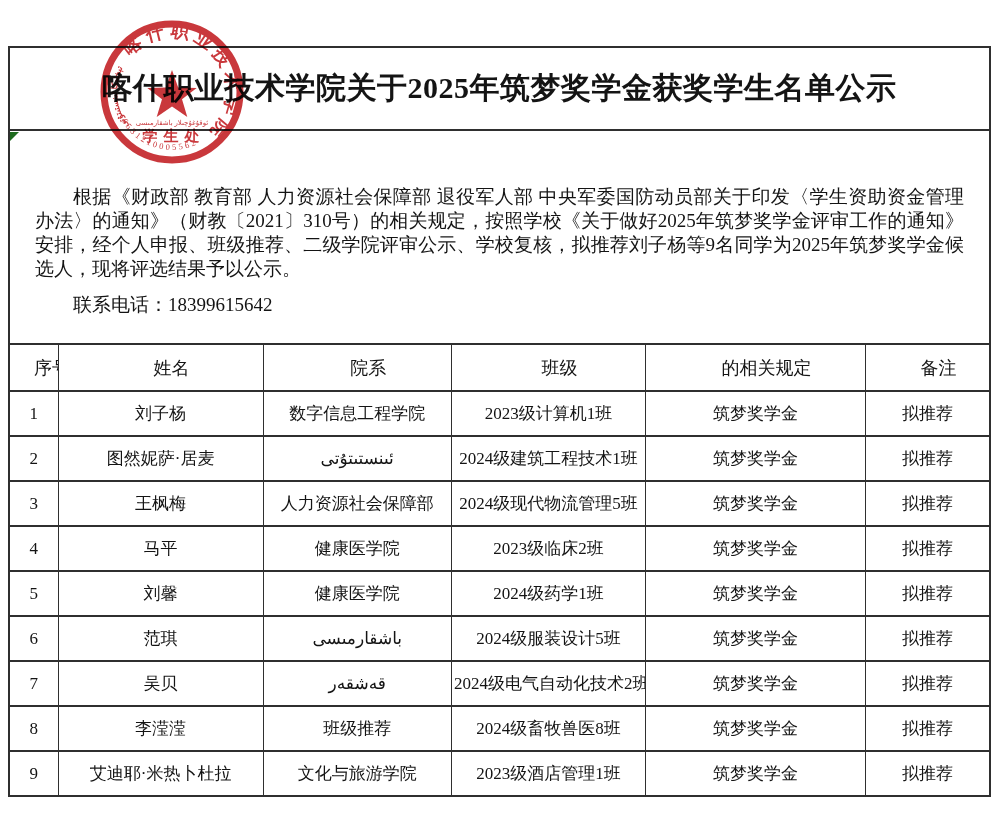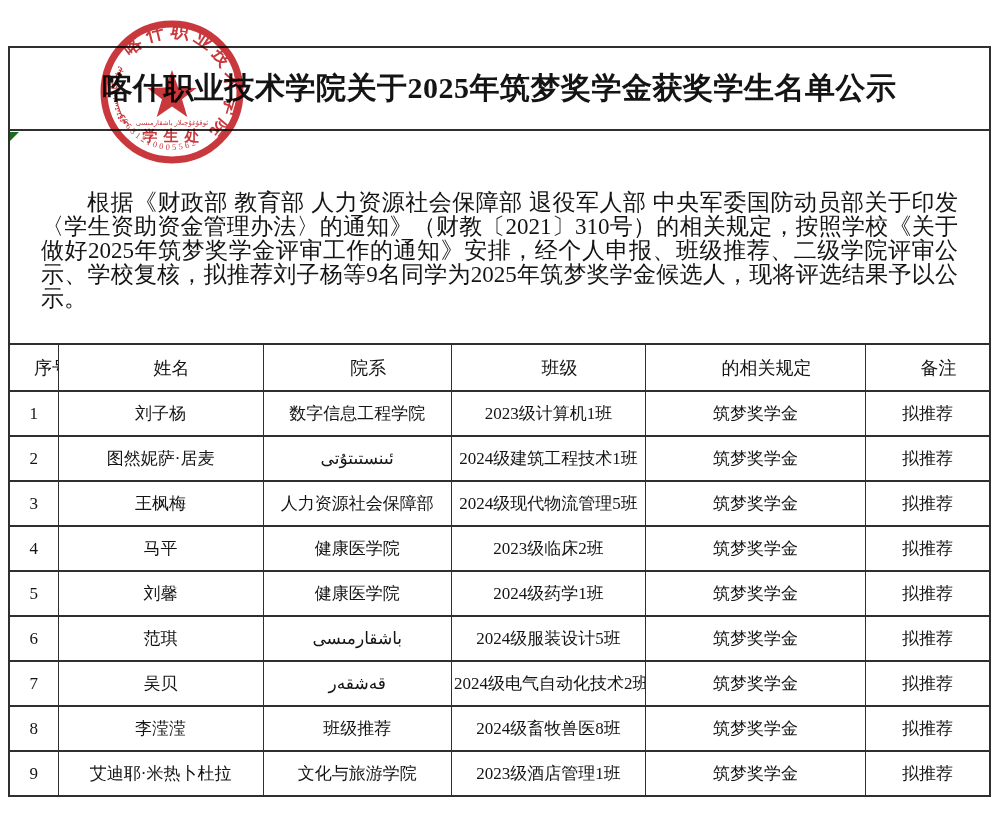--- a/index.html
+++ b/index.html
@@ -22,21 +22,21 @@
     margin: 0; font-size: 30px; font-weight: bold; letter-spacing: 0.5px;
     white-space: nowrap; text-align: center;
   }
 
   .text-box {
     position: absolute; left: 8px; top: 131px; width: 983px; height: 212px;
     border-left: 2px solid #2f2f2f; border-right: 2px solid #2f2f2f;
     box-sizing: border-box; padding: 42px 13px 0 13px;
   }
   .text-box p {
-    margin: 18px; font-size: 23px; line-height: 24px;
+    margin: 12px; font-size: 19px; line-height: 24px;
     text-align: justify; text-indent: 2em;
   }
 
   .green-flag {
     position: absolute; left: 10px; top: 132px; width: 0; height: 0;
     border-top: 9px solid #1e6b1e; border-right: 9px solid transparent;
   }
 
   table.award {
     position: absolute; left: 8px; top: 343px; width: 983px;
@@ -67,20 +67,21 @@
 <div class="page">
 
   <div class="title-box">
     <h1 class="doc-title">喀什职业技术学院关于2025年筑梦奖学金获奖学生名单公示</h1>
   </div>
 
   <div class="green-flag"></div>
 
   <div class="text-box">
     <p>根据《财政部 教育部 人力资源社会保障部 退役军人部 中央军委国防动员部关于印发〈学生资助资金管理办法〉的通知》（财教〔2021〕310号）的相关规定，按照学校《关于做好2025年筑梦奖学金评审工作的通知》安排，经个人申报、班级推荐、二级学院评审公示、学校复核，拟推荐刘子杨等9名同学为2025年筑梦奖学金候选人，现将评选结果予以公示。</p>
+    <p>联系电话：18399615642</p>
   </div>
 
   <table class="award">
     <colgroup>
       <col style="width:5.0%">
         <col style="width:20.9%">
         <col style="width:19.2%">
       <col style="width:19.8%">
         <col style="width:22.4%">
         <col style="width:12.7%">

